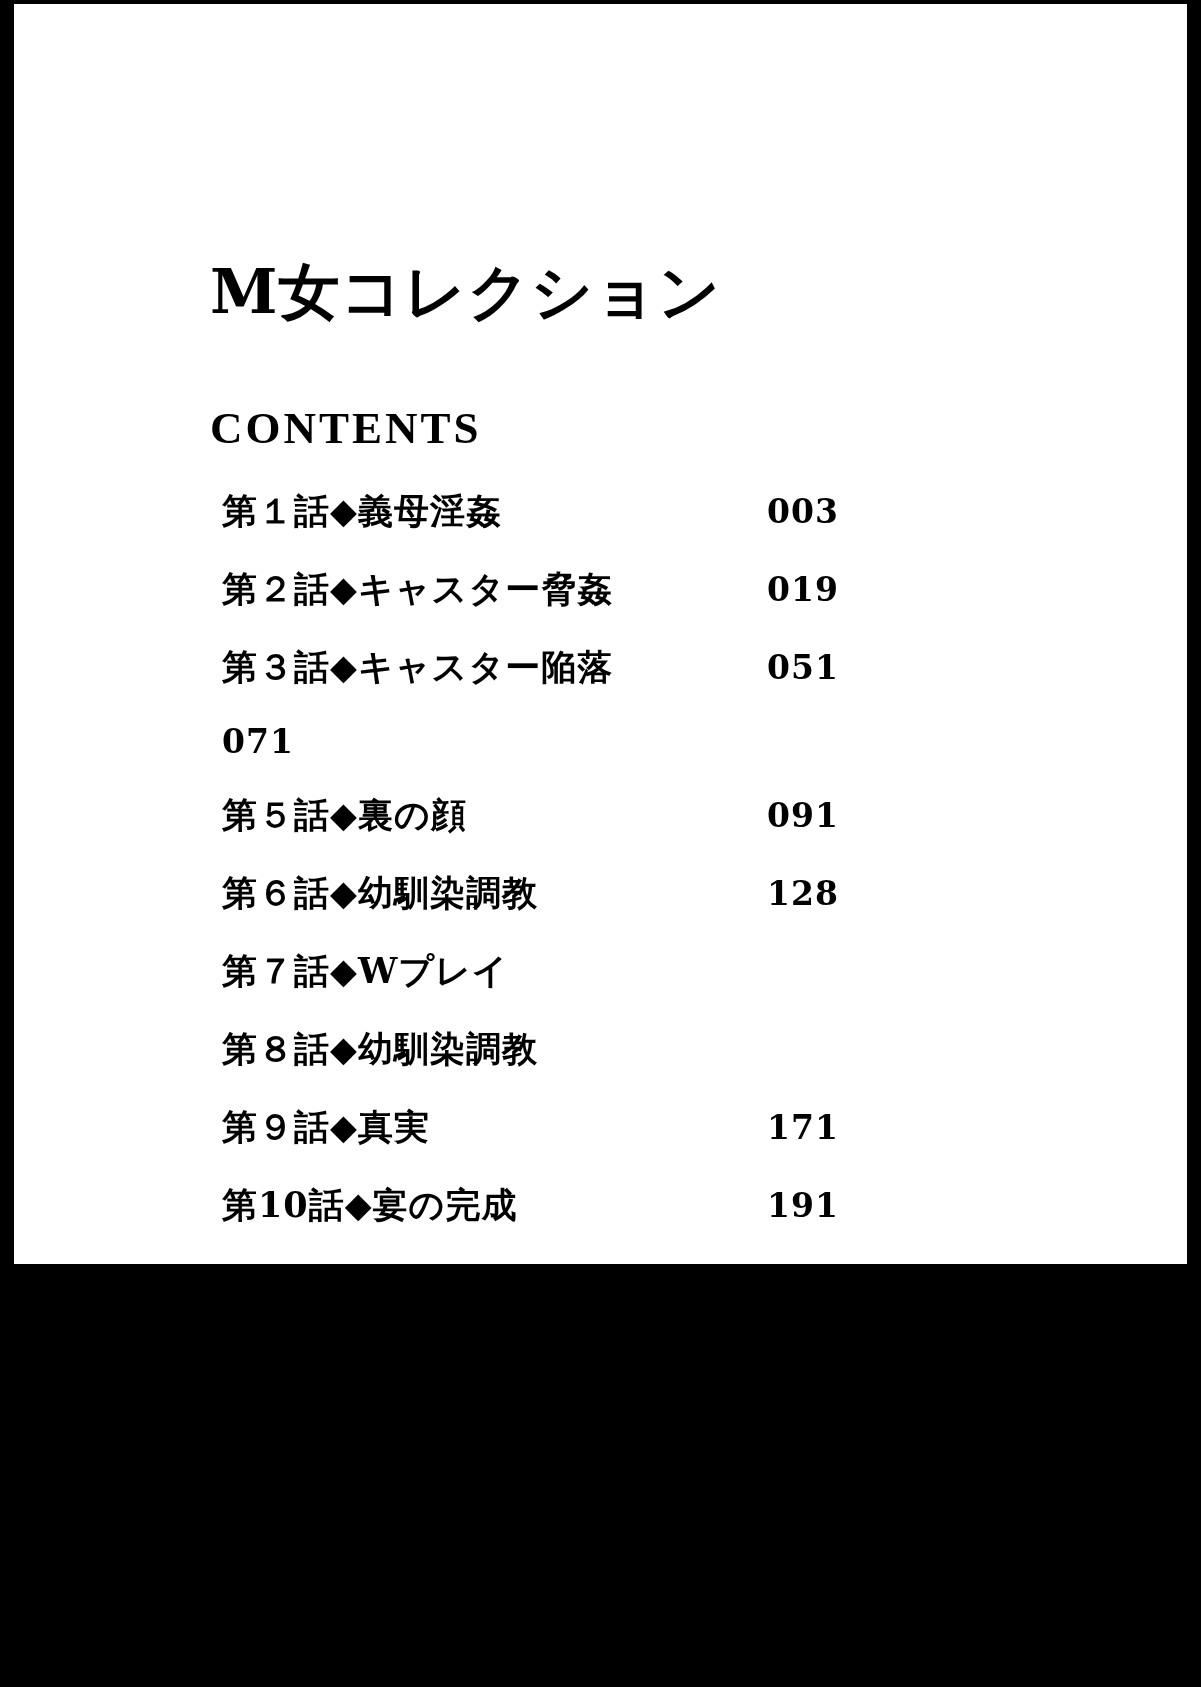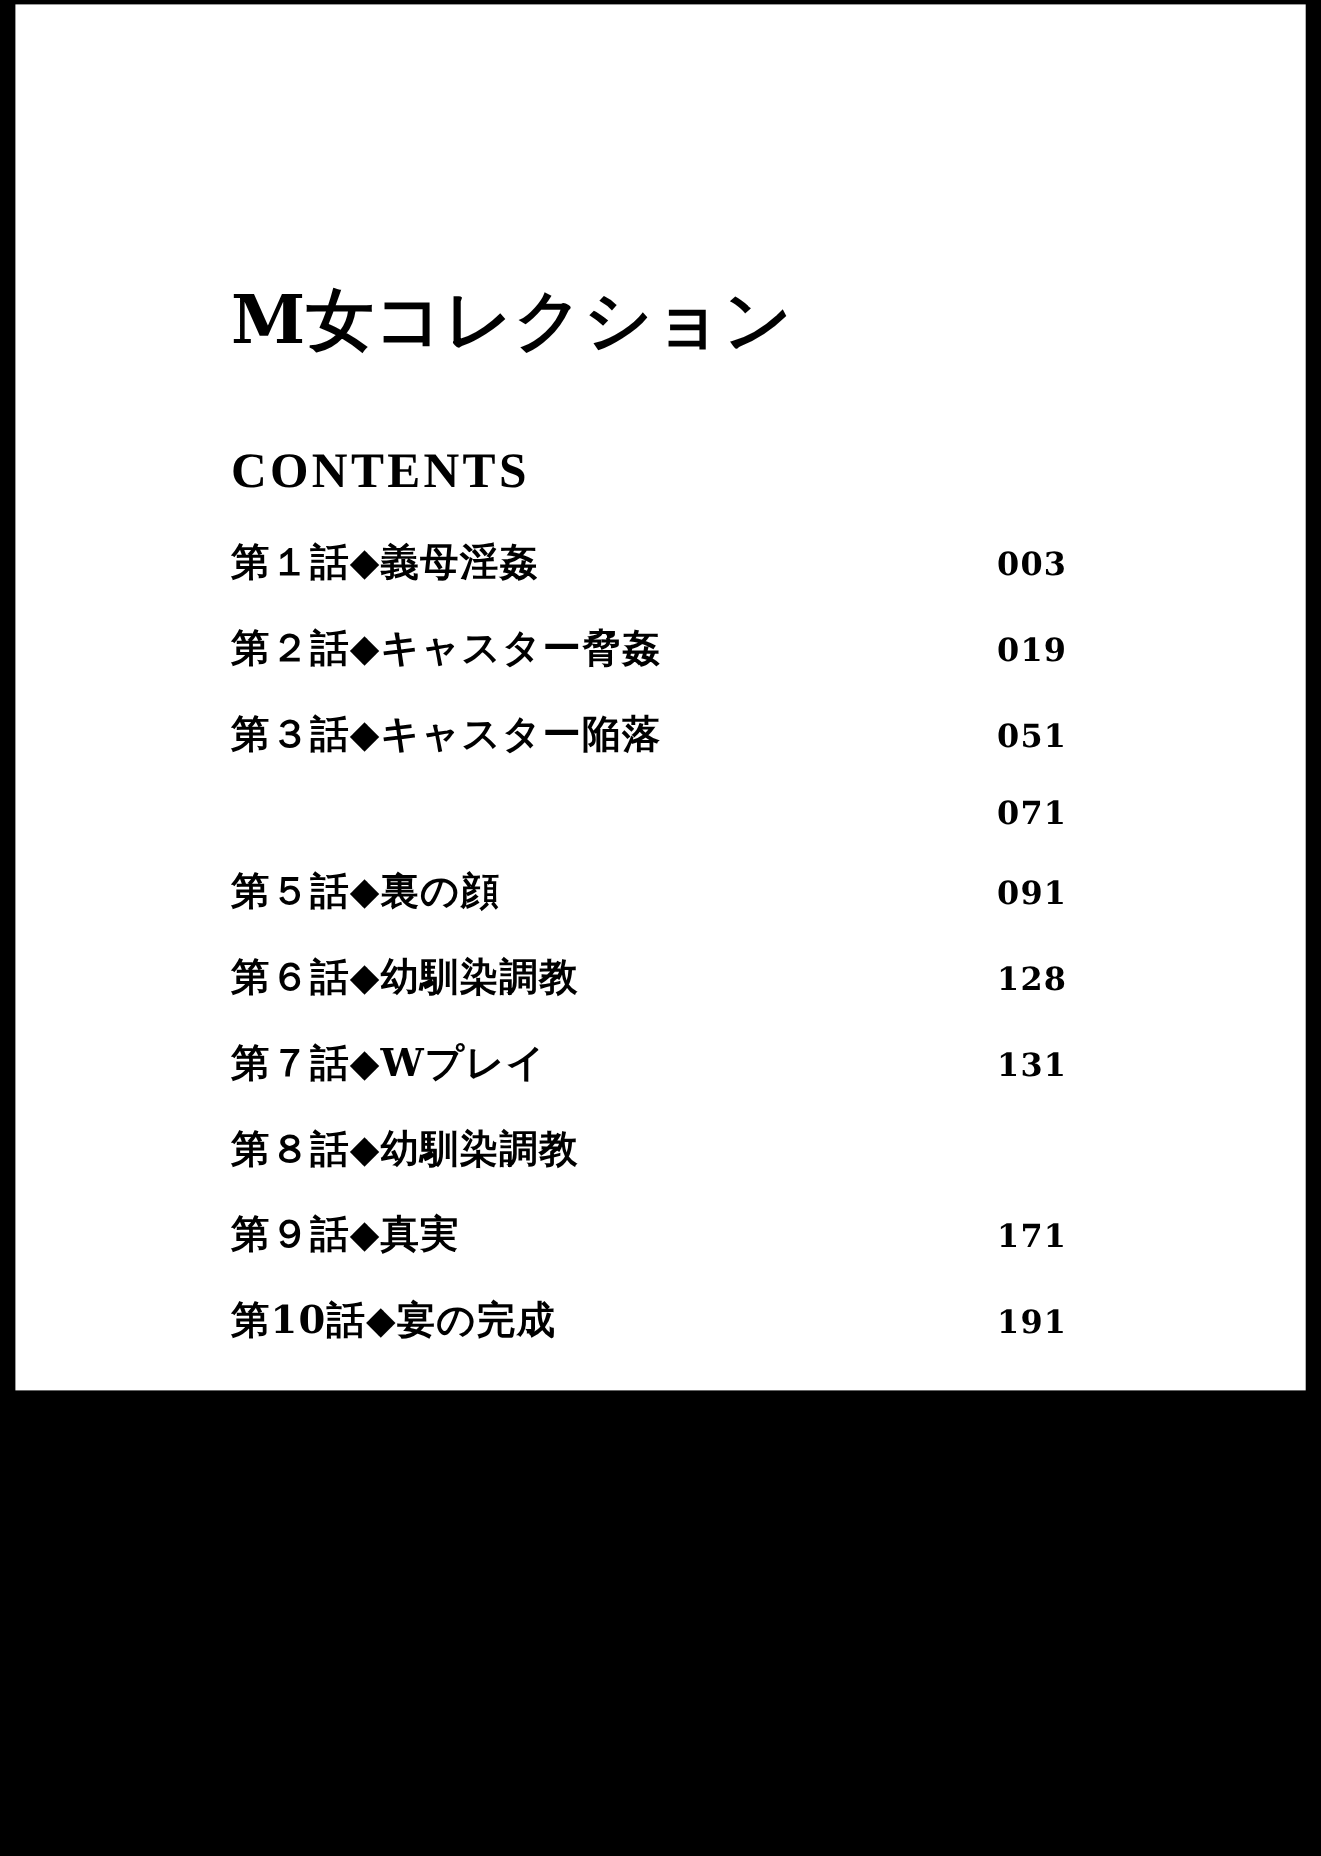--- a/index.html
+++ b/index.html
@@ -40,43 +40,42 @@
   .contents-heading {
     font-family: "Liberation Serif", serif;
     font-weight: bold;
     font-size: 45px;
     letter-spacing: 3px;
     color: #000000;
     margin: 0 0 34px 0;
   }
   .toc {
     list-style: none;
-    margin: 0;
+    margin: 12px;
     padding: 0;
   }
   .toc-row {
     display: flex;
     align-items: baseline;
     justify-content: flex-start;
     margin-bottom: 31px;
     font-family: "DejaVu Serif", "Liberation Serif", serif;
     font-weight: bold;
     color: #000000;
   }
   .toc-title {
     font-size: 35px;
     letter-spacing: 1px;
     white-space: nowrap;
     width: 545px;
     flex: 0 0 545px;
   }
   .toc-page {
-    font-size: 29px;
+    font-size: 33px;
     letter-spacing: 1px;
-    text-align: right;
     flex: 1 1 auto;
     white-space: nowrap;
   }
 </style>
 </head>
 <body>
 
 <div class="page">
   <div class="content">
 
@@ -103,21 +102,20 @@
       <li class="toc-row">
         <span class="toc-title">第５話◆裏の顔</span>
         <span class="toc-page">091</span>
       </li>
       <li class="toc-row">
         <span class="toc-title">第６話◆幼馴染調教</span>
         <span class="toc-page">128</span>
       </li>
       <li class="toc-row">
         <span class="toc-title">第７話◆Wプレイ</span>
-        <span class="toc-page">131</span>
       </li>
       <li class="toc-row">
         <span class="toc-title">第８話◆幼馴染調教</span>
       </li>
       <li class="toc-row">
         <span class="toc-title">第９話◆真実</span>
         <span class="toc-page">171</span>
       </li>
       <li class="toc-row">
         <span class="toc-title">第10話◆宴の完成</span>

